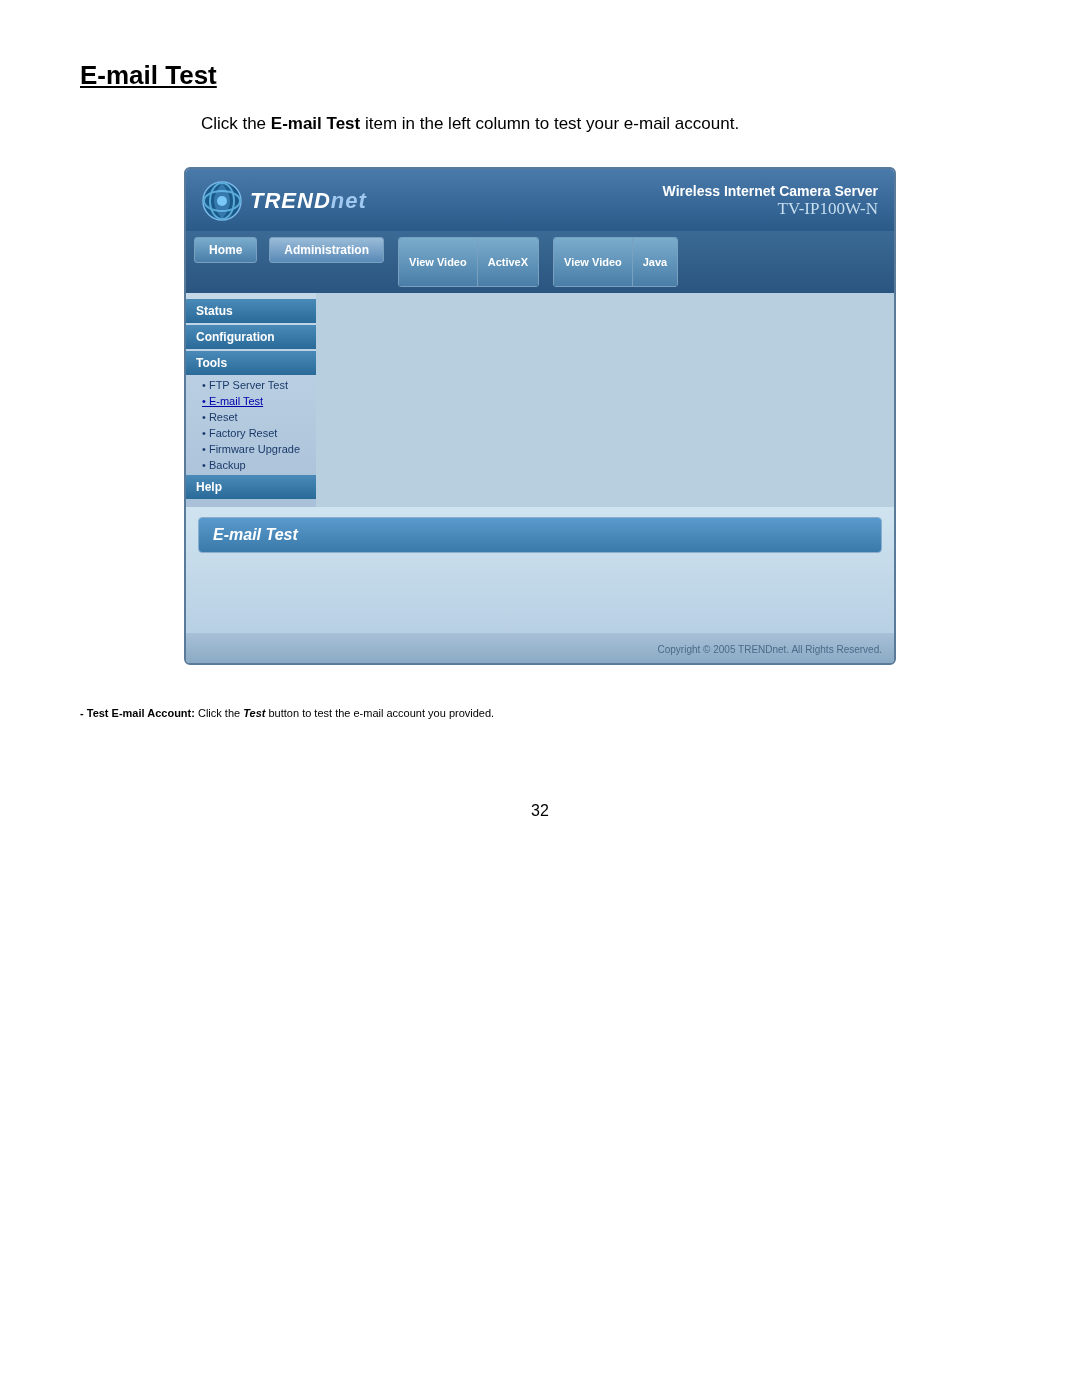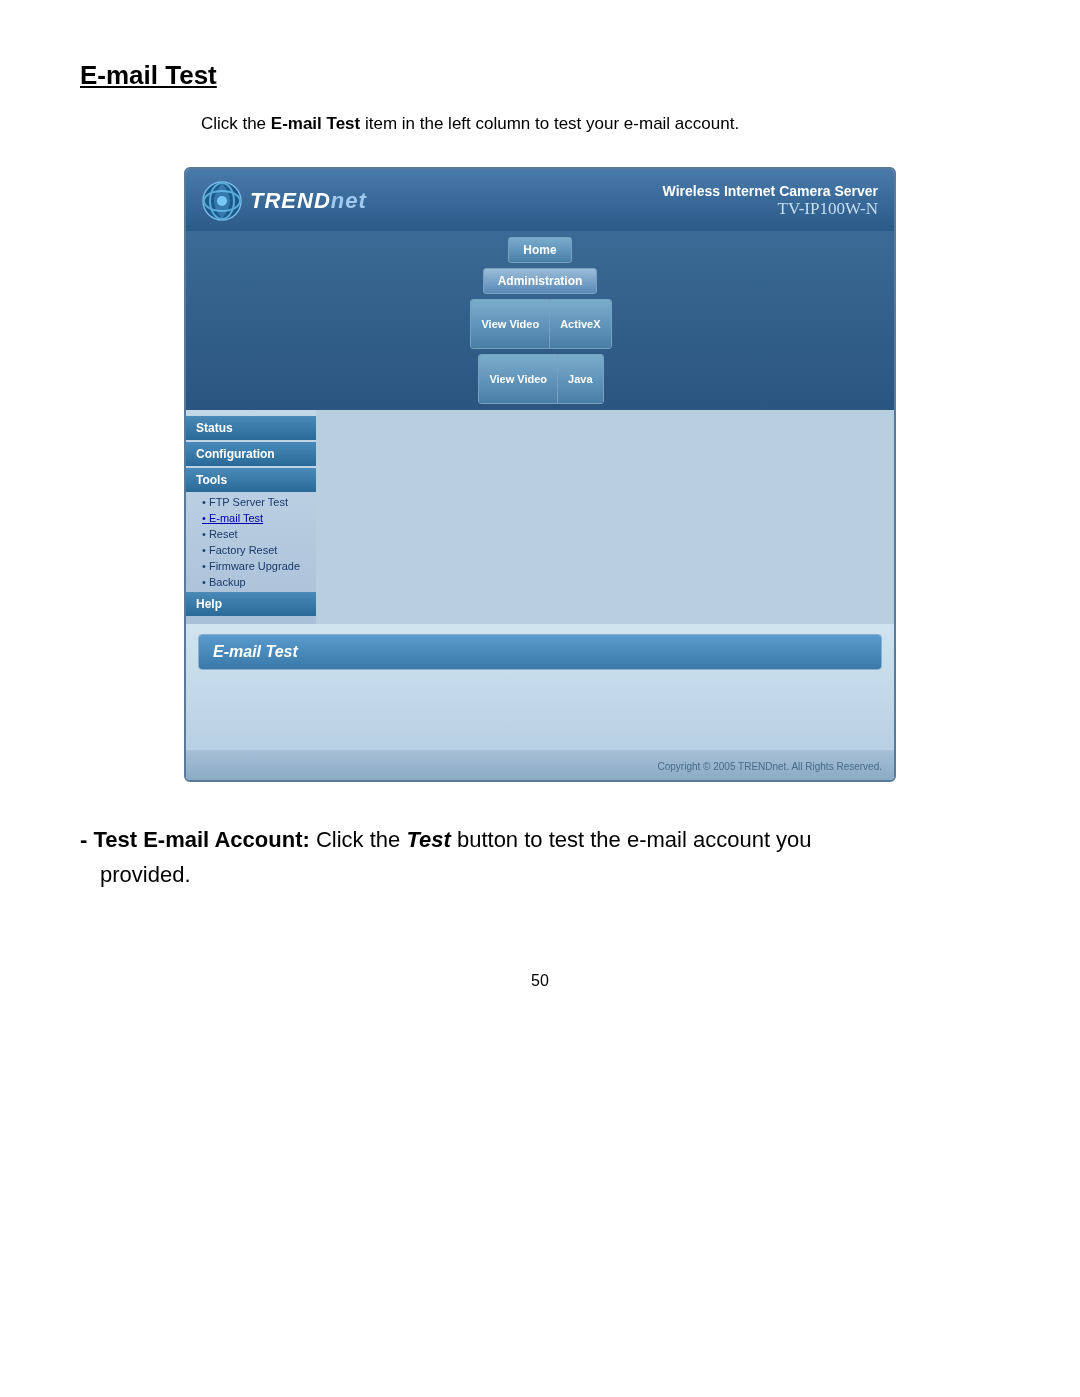--- a/index.html
+++ b/index.html
@@ -92,24 +92,23 @@
     .ui-header-right .product-model {
       font-size: 17px;
       color: #c8dff0;
       font-family: Liberation Serif, serif;
     }
 
     
     .ui-navbar {
       background: linear-gradient(180deg, #3a6a95 0%, #2a5580 100%);
       display: flex;
-      align-items: center;
+      align-items: flex-start;
       padding: 6px 8px;
-      gap: 5px;
-      flex-direction: column;
+      gap: 12px;
     }
 
     .nav-btn {
       padding: 5px 14px;
       border: 1px solid #7aa0c0;
       border-radius: 3px;
       font-size: 12px;
       font-weight: bold;
       cursor: pointer;
       color: #fff;
@@ -255,21 +254,21 @@
       color: #4a6a88;
     }
 
     
     .bottom-section {
       margin-top: 30px;
       max-width: 780px;
     }
 
     .bullet-item {
-      font-size: 22px;
+      font-size: 11px;
       line-height: 1.6;
       margin-bottom: 10px;
       padding-left: 20px;
       text-indent: -20px;
     }
 
     .bullet-item::before {
       content: "- ";
       font-weight: bold;
     }
@@ -363,13 +362,13 @@
   </div>
 
 </div>
 
 <div class="bottom-section">
   <p class="bullet-item">
     <strong>Test E-mail Account:</strong> Click the <em><strong>Test</strong></em> button to test the e-mail account you provided.
   </p>
 </div>
 
-<div class="page-number">50</div>
+<div class="page-number">32</div>
 
 </body></html>

